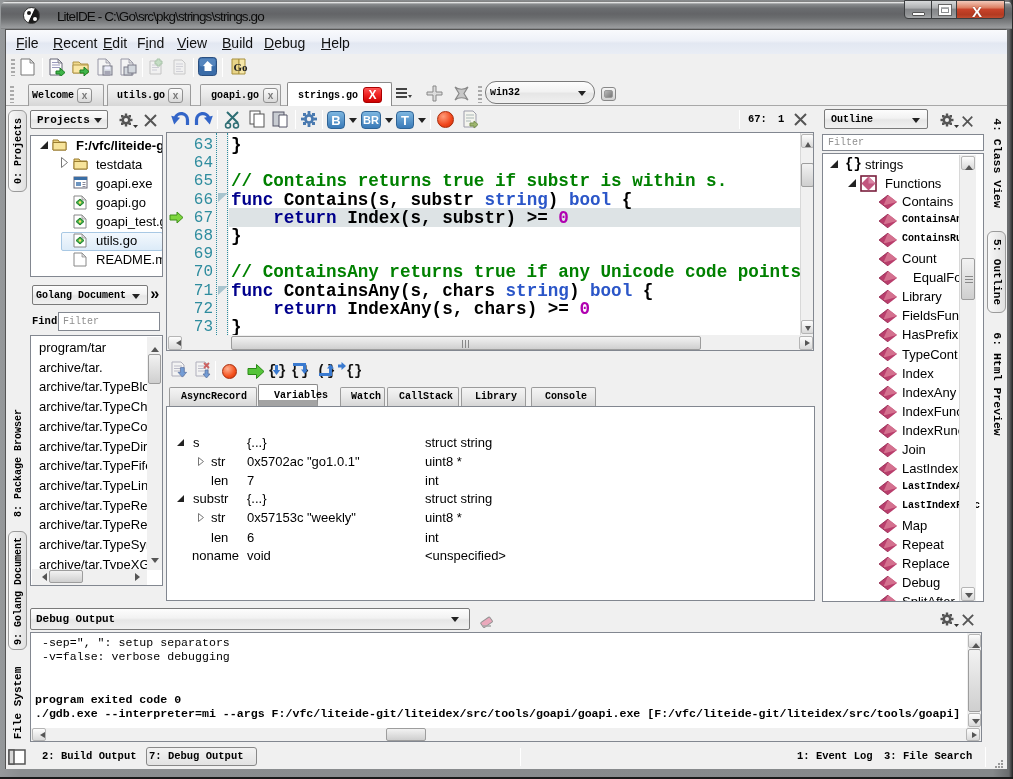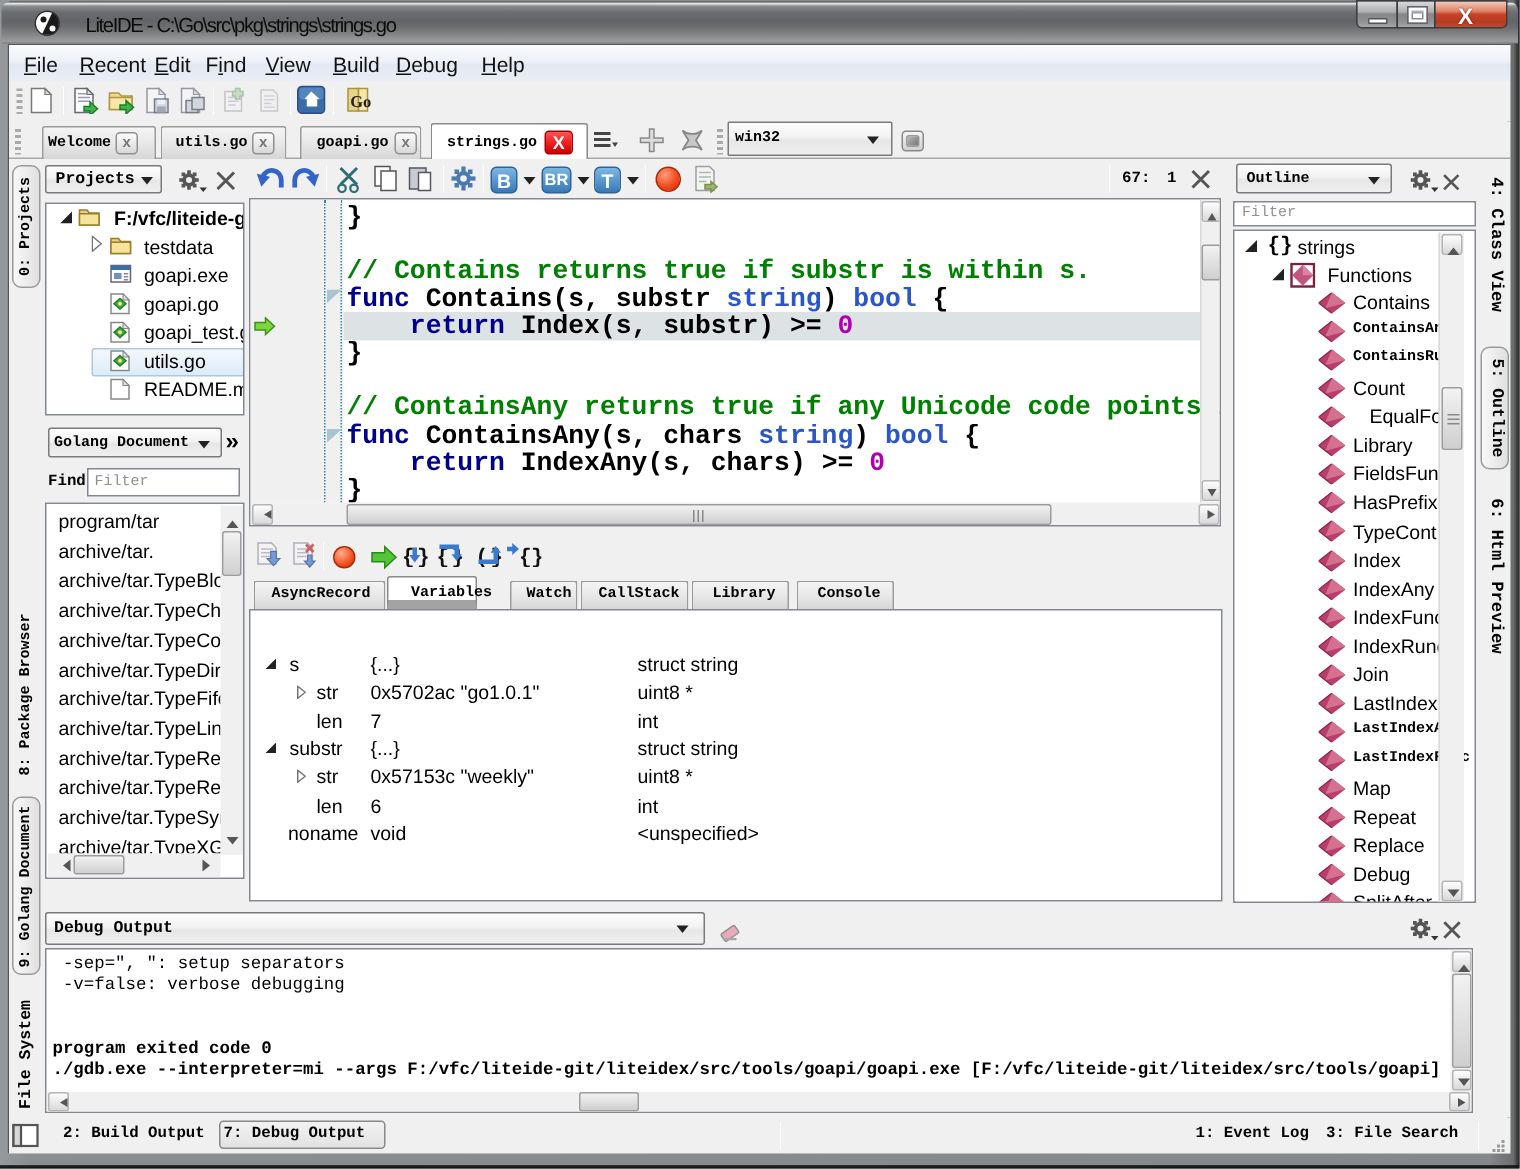--- a/index.html
+++ b/index.html
@@ -201,21 +201,21 @@
     <path d="M13 9 h4 l-2 3 z" fill="#444"></path>
   </svg>
 
   <svg class="abs" style="left:420px;top:4px" width="17" height="17" viewBox="0 0 17 17">
     <path d="M7 1 h3 v6 h6 v3 h-6 v6 h-3 v-6 h-6 v-3 h6 z" fill="#ddd" stroke="#888"></path>
   </svg>
 
   <svg class="abs" style="left:446px;top:4px" width="19" height="17" viewBox="0 0 19 17">
     <path d="M3 2 C6 5 13 5 16 2 L12 8.5 L16 15 C13 12 6 12 3 15 L7 8.5 z" fill="#c8c8c8" stroke="#888" stroke-width="1.2"></path>
   </svg>
-  <div class="combo" style="left:479px;top:0px;width:110px;height:23px;border-radius:1px">
+  <div class="combo" style="left:479px;top:0px;width:110px;height:23px;border-radius:11px">
       <span class="ctxt" style="left:4px;top:5px;font-size:10px">win32</span>
       <span class="arr" style="top:9px;right:8px"></span>
     </div>
   <div class="abs" style="left:595px;top:6px;width:15px;height:14px;border:1px solid #888;border-radius:3px;background:linear-gradient(#f5f5f5,#d0d0d0)">
     <div class="abs" style="left:2px;top:2px;width:9px;height:8px;background:linear-gradient(135deg,#b8b8b8,#777);border:1px solid #999;border-radius:2px"></div>
   </div>
 </div>
 <div id="main"></div>
 
 <div class="sidetab" style="left:8px;top:110px;width:19px;height:82px"></div>
@@ -405,20 +405,21 @@
   <path d="M2 2 L13 13 M13 2 L2 13" stroke="#555" stroke-width="2"></path>
 </svg>
 
 <div class="whitebox" style="left:166px;top:132px;width:648px;height:219px;overflow:hidden;font-family:'Liberation Mono',monospace;font-weight:bold;font-size:17.6px">
   <div class="abs" style="left:0;top:0;width:62px;height:202px;background:#f0f0f0"></div>
   <div class="abs" style="left:49px;top:0;width:0;height:202px;border-left:1px dotted #2E8C9E"></div>
   <div class="abs" style="left:60px;top:0;width:0;height:202px;border-left:1px dotted #2E8C9E"></div>
 
   <div class="abs" style="left:62px;top:75px;width:571px;height:19px;background:#dde3e5"></div>
 
+  <div id="lnums" class="abs" style="left:0;top:3px;width:46px;text-align:right;color:#2E8C9E;font-weight:normal;font-size:16px;line-height:18.2px">63<br>64<br>65<br>66<br>67<br>68<br>69<br>70<br>71<br>72<br>73</div>
 
   <svg class="abs" style="left:51px;top:60px" width="10" height="9" viewBox="0 0 10 9">
       <path d="M0 0 H10 L0 9 z" fill="#a8c4ce"></path>
     </svg>
   <svg class="abs" style="left:51px;top:153px" width="10" height="9" viewBox="0 0 10 9">
       <path d="M0 0 H10 L0 9 z" fill="#a8c4ce"></path>
     </svg>
 
   <svg class="abs" style="left:2px;top:78px" width="15" height="13" viewBox="0 0 15 13">
       <path d="M1 4 h7 V1 l6 5.5 -6 5.5 V9 H1 z" fill="#7ed63e" stroke="#3f8f1a"></path>

